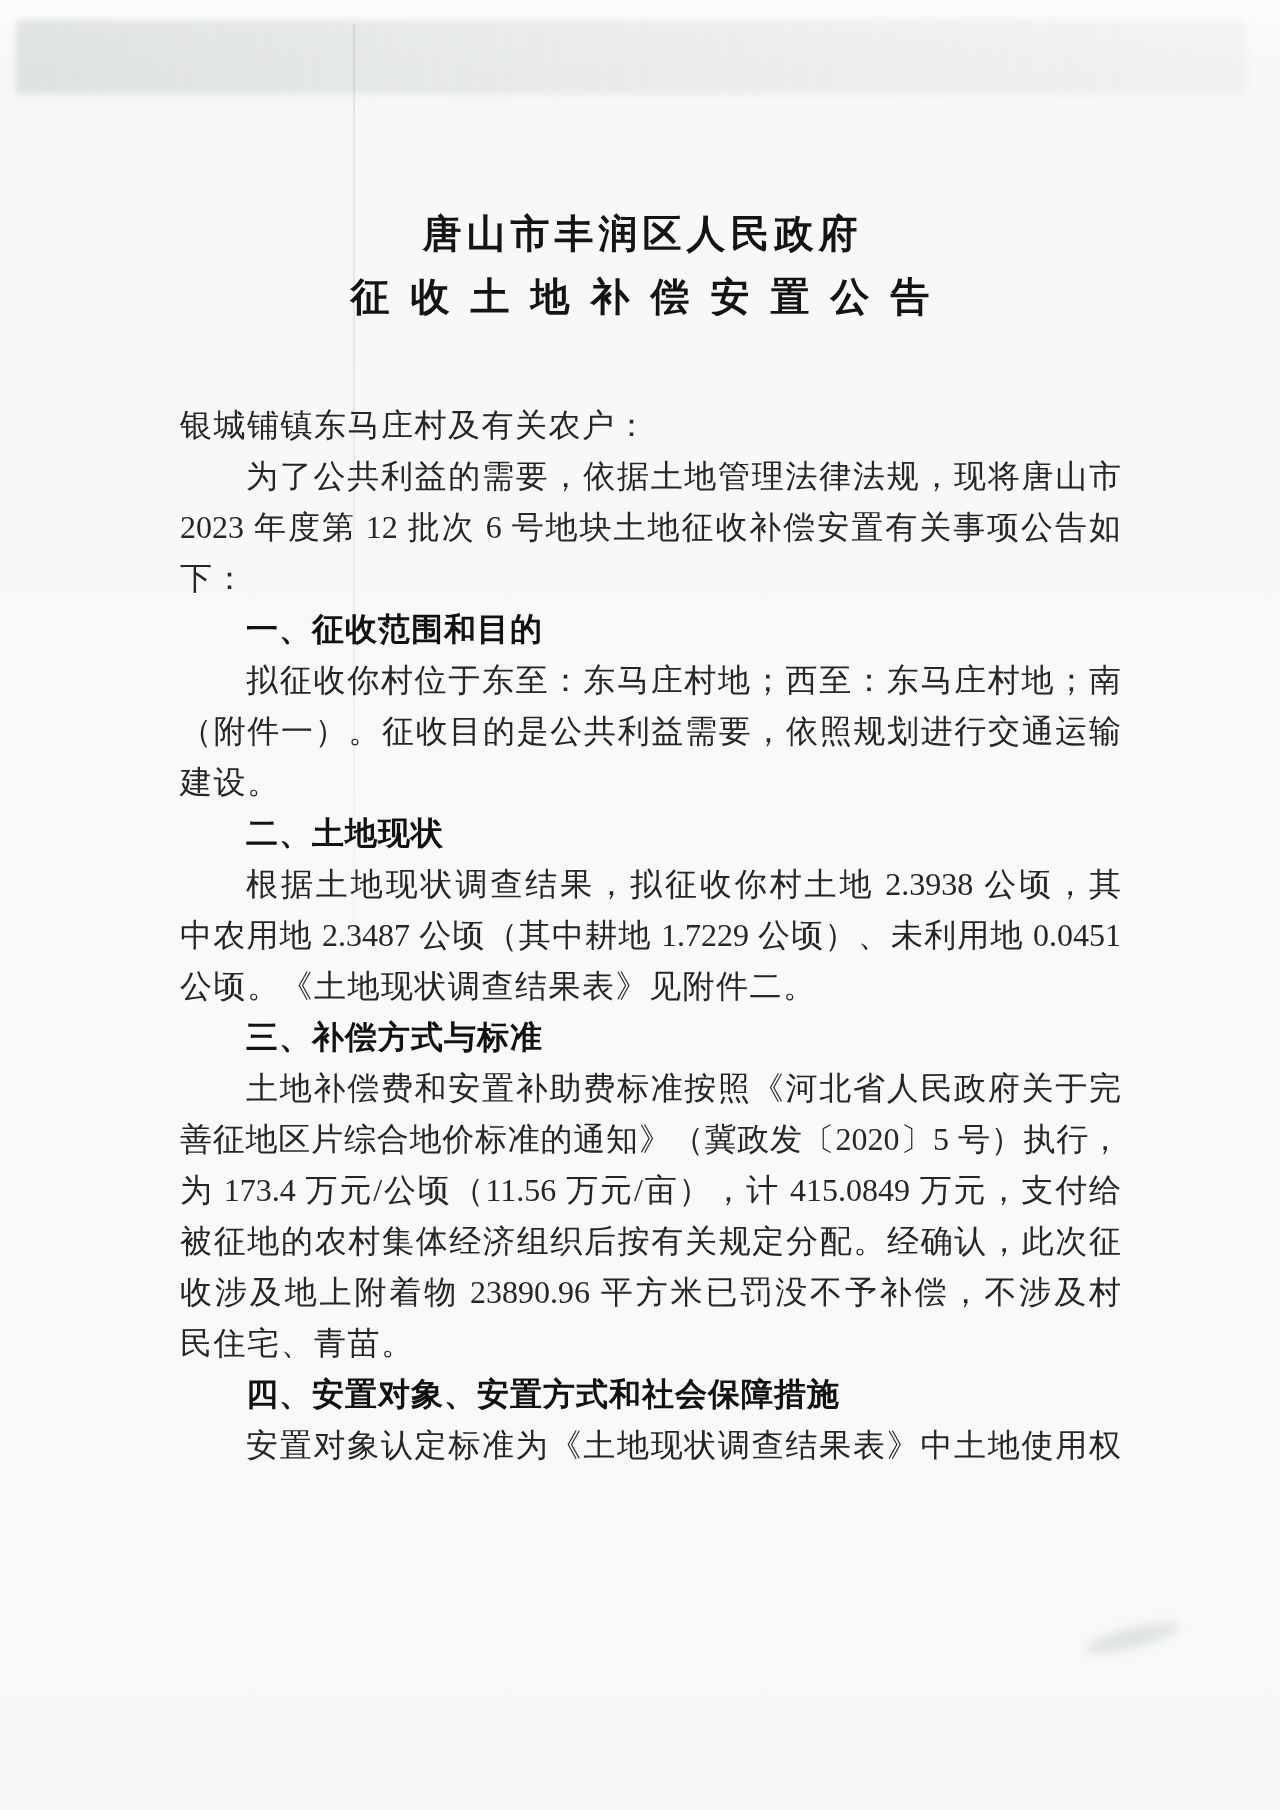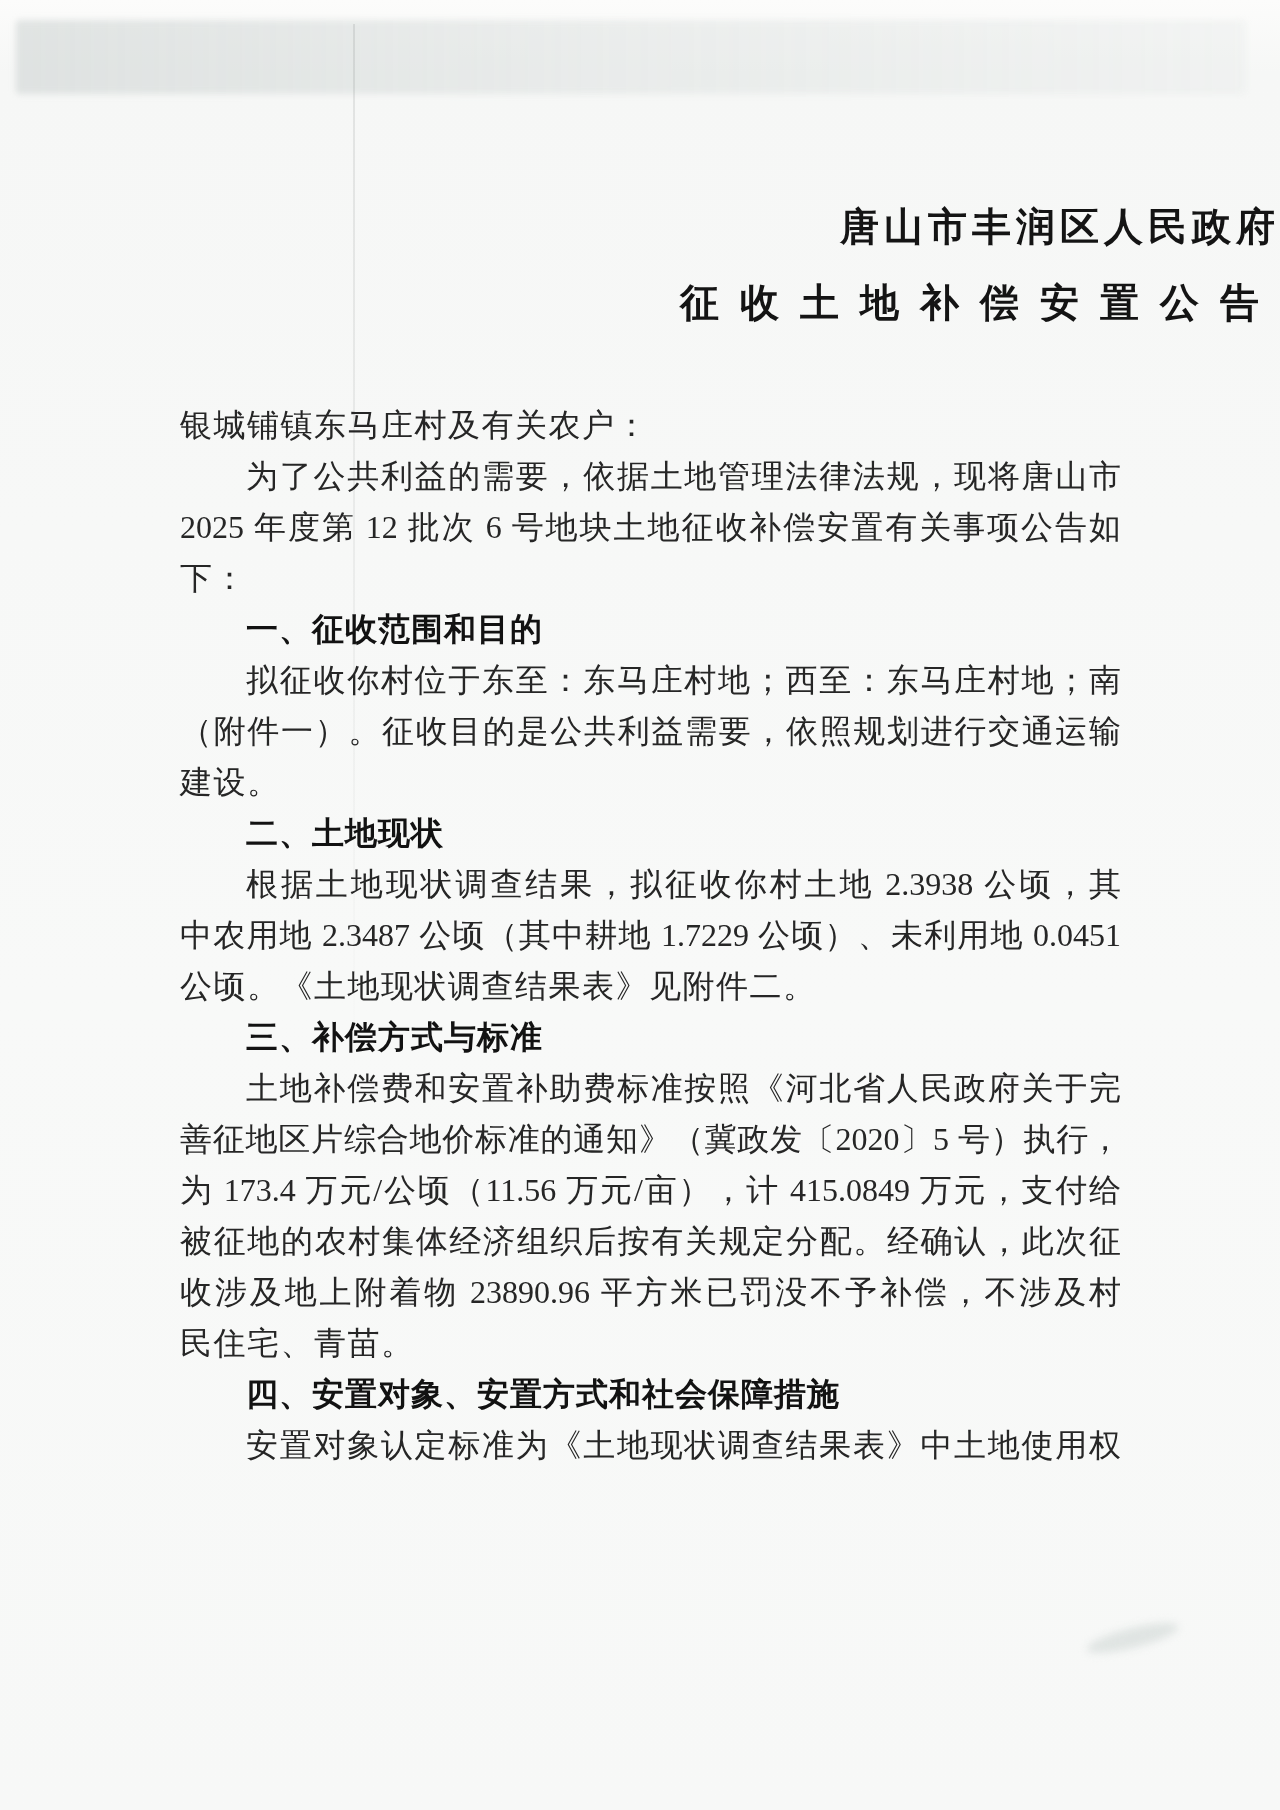--- a/index.html
+++ b/index.html
@@ -39,33 +39,33 @@
     left: 1085px; top: 1628px; width: 95px; height: 20px;
     background: rgba(196,203,202,0.45);
     border-radius: 50%;
     transform: rotate(-14deg);
     filter: blur(4px);
   }
 
   
   .title-block {
     position: absolute;
-    top: 204px; left: 0; width: 100%;
-    text-align: right;
+    top: 211px; left: 0; width: 100%;
+    text-align: center;
   }
   .title1 {
     font-size: 39px;
     line-height: 46px;
     font-weight: 700;
     letter-spacing: 5px;
     padding-left: 5px; 
     color: #141414;
   }
   .title2 {
-    margin-top: 30px;
+    margin-top: 17px;
     font-size: 39px;
     line-height: 46px;
     font-weight: 700;
     letter-spacing: 21px;
     padding-left: 21px; 
     color: #141414;
   }
 
   
   .body-block {
@@ -105,21 +105,21 @@
   <div class="smudge"></div>
 
   <header class="title-block">
     <div class="title1">唐山市丰润区人民政府</div>
     <div class="title2">征收土地补偿安置公告</div>
   </header>
 
   <main class="body-block">
       <div class="line">银城铺镇东马庄村及有关农户：</div>
       <div class="line indent fill">为了公共利益的需要，依据土地管理法律法规，现将唐山市</div>
-      <div class="line fill">2025 年度第 12 批次 6 号地块土地征收补偿安置有关事项公告如</div>
+      <div class="line fill">2023 年度第 12 批次 6 号地块土地征收补偿安置有关事项公告如</div>
       <div class="line">下：</div>
       <div class="line heading indent">一、征收范围和目的</div>
       <div class="line indent fill">拟征收你村位于东至：东马庄村地；西至：东马庄村地；南</div>
       <div class="line fill">（附件一）。征收目的是公共利益需要，依照规划进行交通运输</div>
       <div class="line">建设。</div>
       <div class="line heading indent">二、土地现状</div>
       <div class="line indent fill">根据土地现状调查结果，拟征收你村土地 2.3938 公顷，其</div>
       <div class="line fill">中农用地 2.3487 公顷（其中耕地 1.7229 公顷）、未利用地 0.0451</div>
       <div class="line">公顷。《土地现状调查结果表》见附件二。</div>
       <div class="line heading indent">三、补偿方式与标准</div>

